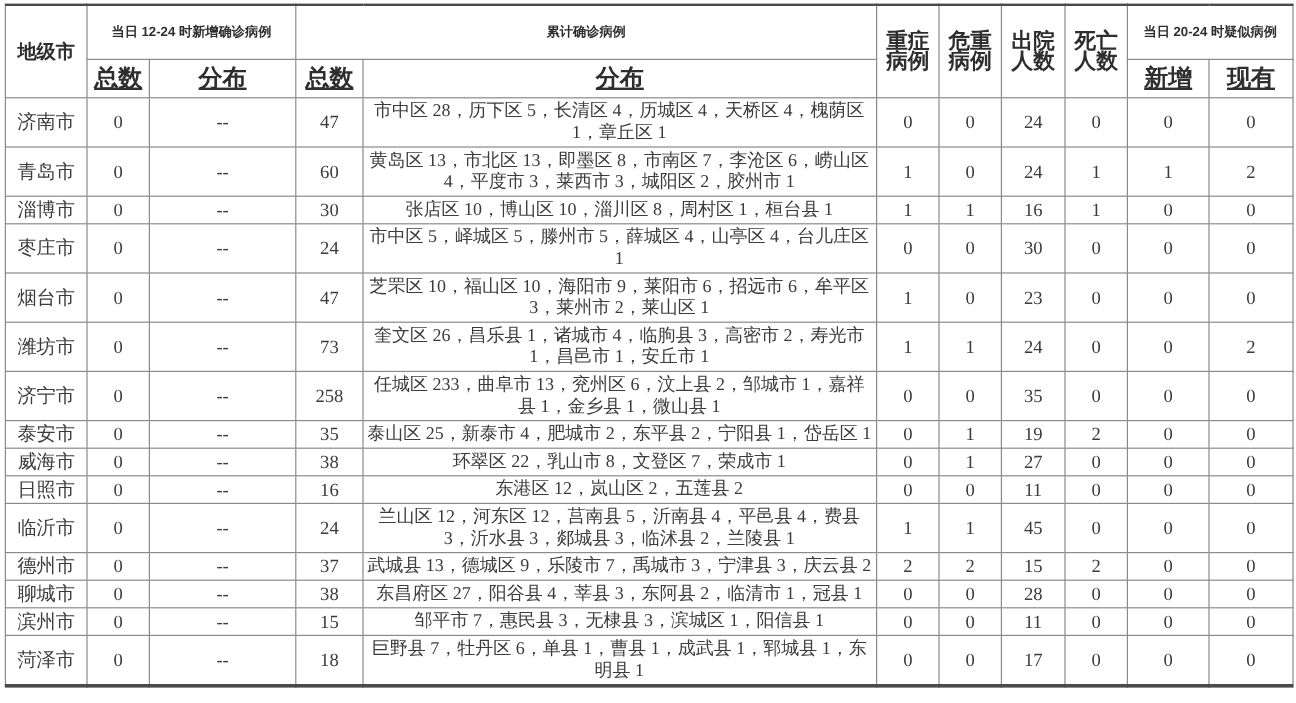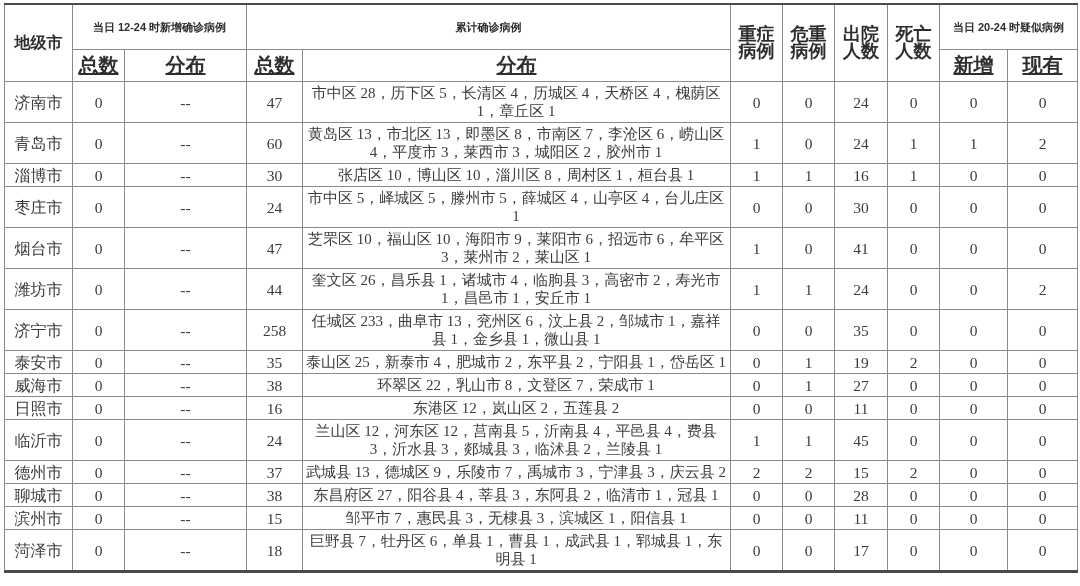--- a/index.html
+++ b/index.html
@@ -146,31 +146,31 @@
   </tr>
 
   <tr>
     <td class="city-cell">烟台市</td>
     <td>0</td>
     <td>--</td>
     <td>47</td>
     <td class="dist-left">芝罘区 10，福山区 10，海阳市 9，莱阳市 6，招远市 6，牟平区 3，莱州市 2，莱山区 1</td>
     <td>1</td>
     <td>0</td>
-    <td>41</td>
+    <td>23</td>
     <td>0</td>
     <td>0</td>
     <td>0</td>
   </tr>
 
   <tr>
     <td class="city-cell">潍坊市</td>
     <td>0</td>
     <td>--</td>
-    <td>44</td>
+    <td>73</td>
     <td class="dist-left">奎文区 26，昌乐县 1，诸城市 4，临朐县 3，高密市 2，寿光市 1，昌邑市 1，安丘市 1</td>
     <td>1</td>
     <td>1</td>
     <td>24</td>
     <td>0</td>
     <td>0</td>
     <td>2</td>
   </tr>
 
   <tr>

